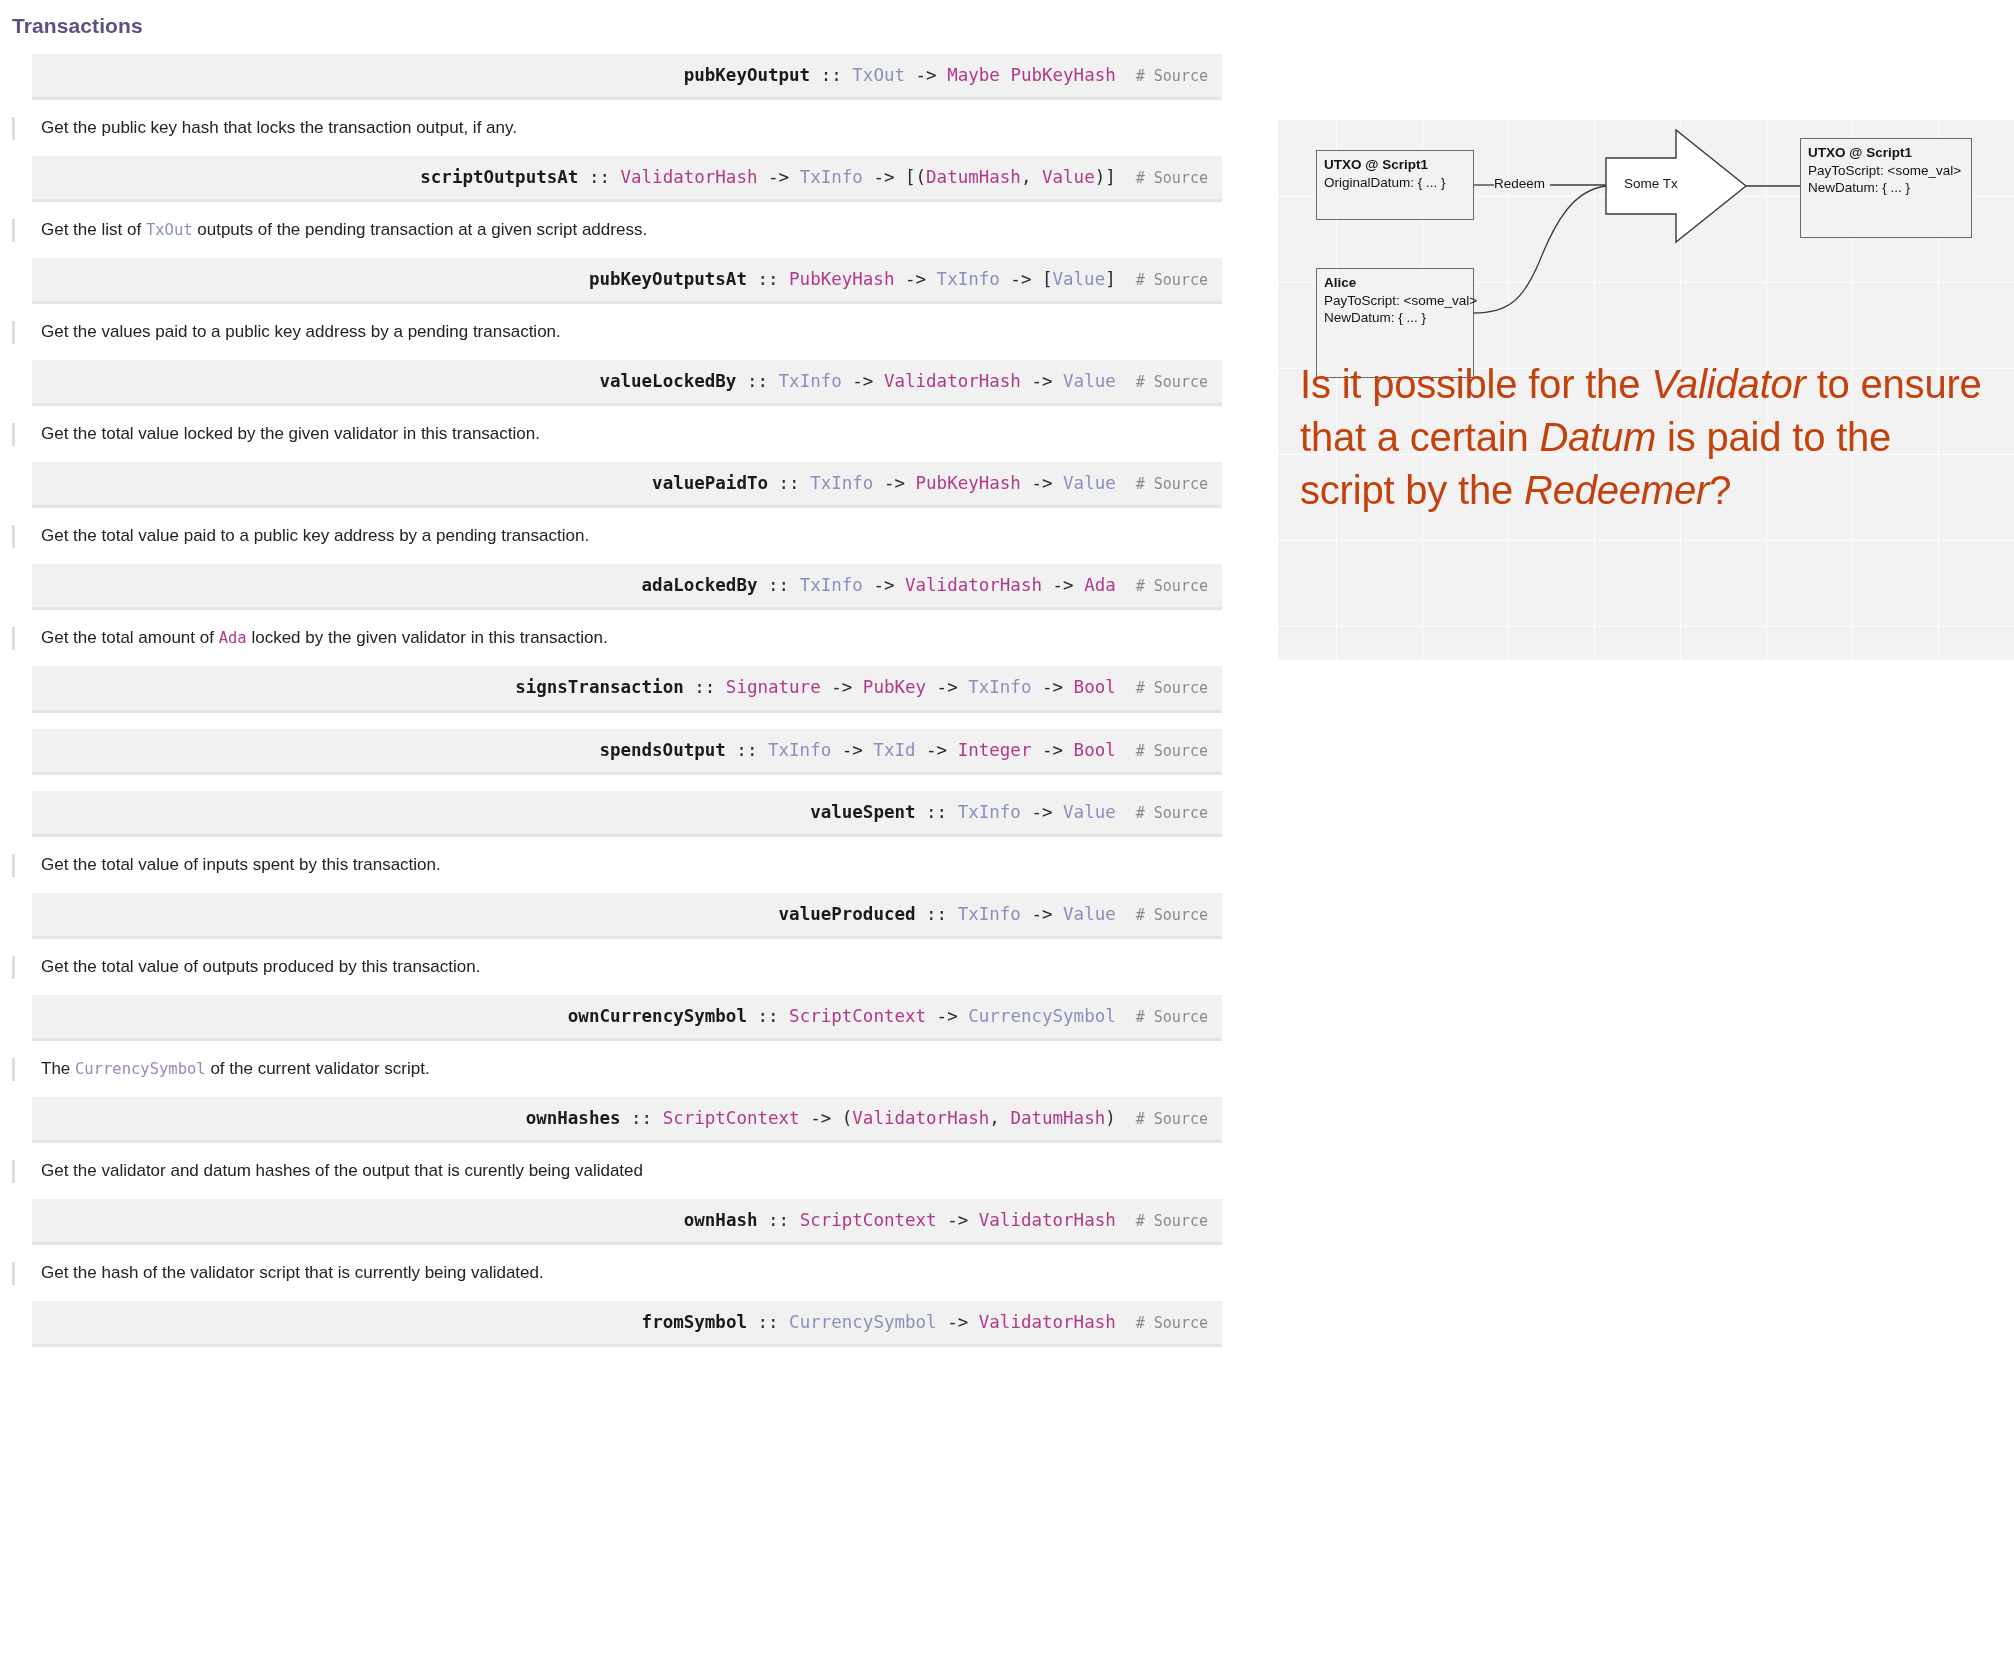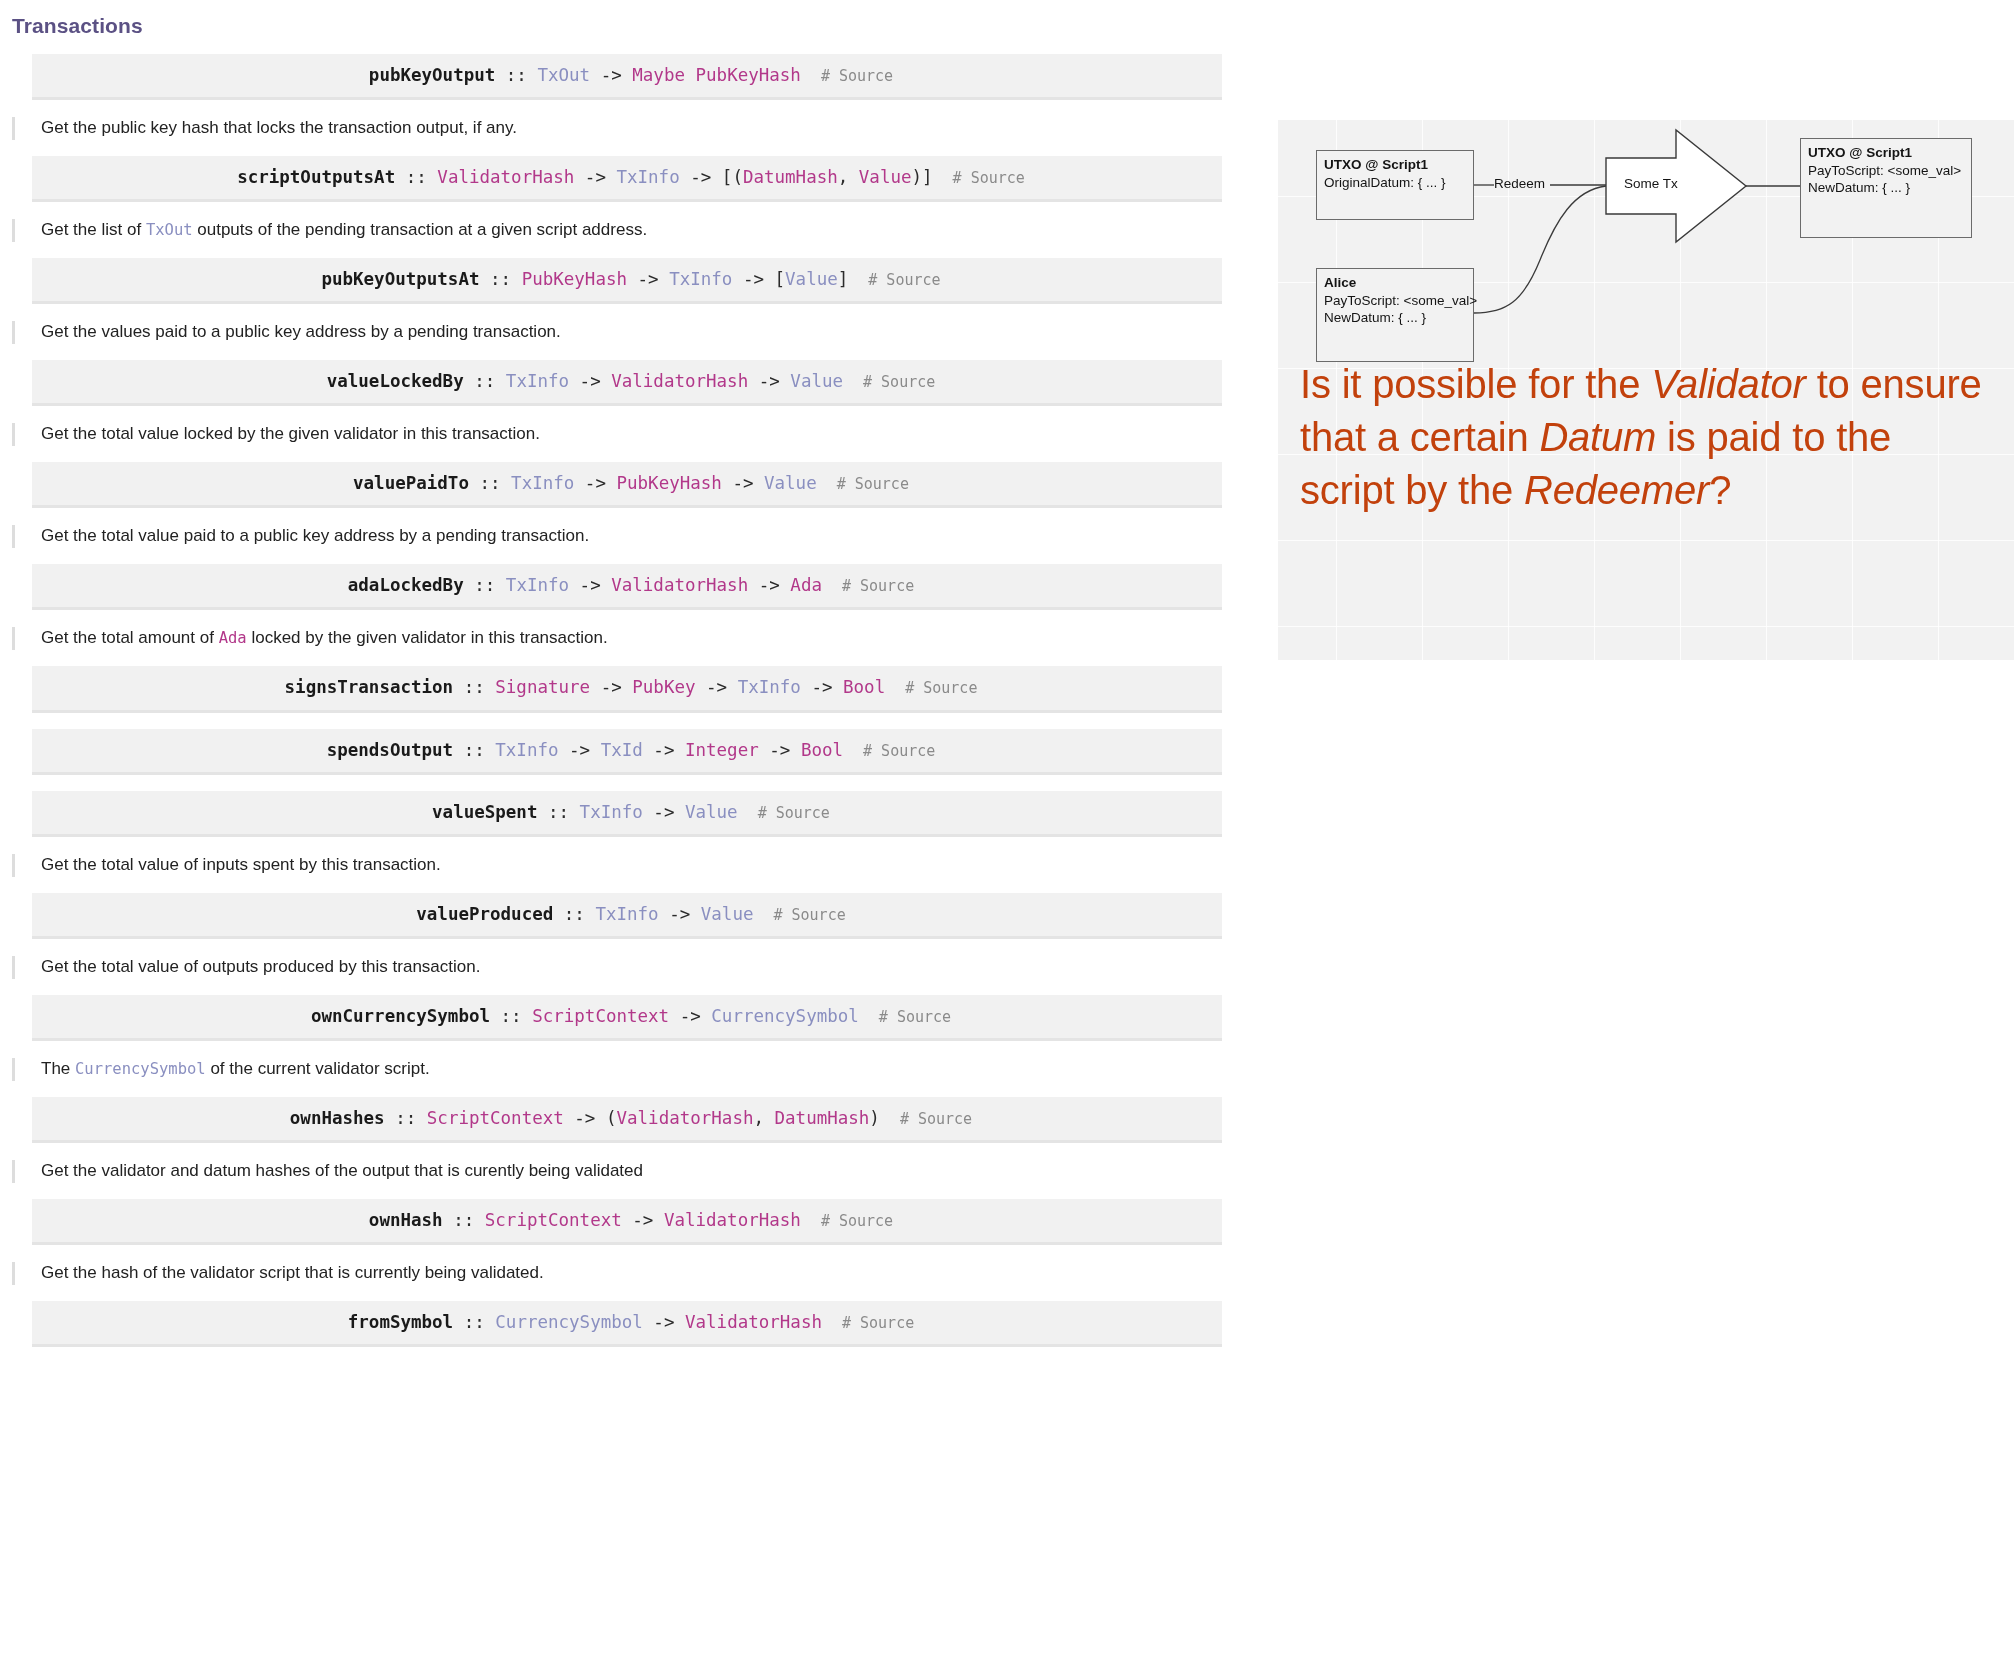--- a/index.html
+++ b/index.html
@@ -32,21 +32,21 @@
   }
 
   .entry { margin-top: 16px; }
 
   .sig-bar {
     background: #f1f1f1;
     border-bottom: 3px solid #e4e4e4;
     padding: 11px 14px 12px 22px;
     display: flex;
     align-items: baseline;
-    justify-content: center;
+    justify-content: flex-end;
     min-height: 22px;
     box-sizing: border-box;
     margin-left: 32px;
   }
   .sig {
     font-family: "DejaVu Sans Mono", "Liberation Mono", monospace;
     font-size: 17.5px;
     line-height: 1.15;
     white-space: pre;
     color: #2b2b2b;
@@ -255,21 +255,21 @@
   </svg>
 
   <div class="edge-label" style="left:216px;top:56px;">Redeem</div>
   <div class="edge-label" style="left:346px;top:56px;">Some Tx</div>
 
   <div id="dgm-boxes">
       <div class="dgm-box" style="left: 38px; top: 30px; width: 158px; height: 70px;">
         <div class="t hdr">UTXO @ Script1</div>
         <div class="t">OriginalDatum: { ... }</div>
       </div>
-      <div class="dgm-box" style="left: 38px; top: 148px; width: 158px; height: 94px;">
+      <div class="dgm-box" style="left: 38px; top: 148px; width: 158px; height: 110px;">
         <div class="t hdr">Alice</div>
         <div class="t">PayToScript: &lt;some_val&gt;</div>
         <div class="t">NewDatum: { ... }</div>
       </div>
       <div class="dgm-box" style="left: 522px; top: 18px; width: 172px; height: 100px;">
         <div class="t hdr">UTXO @ Script1</div>
         <div class="t">PayToScript: &lt;some_val&gt;</div>
         <div class="t">NewDatum: { ... }</div>
       </div>
     </div>

